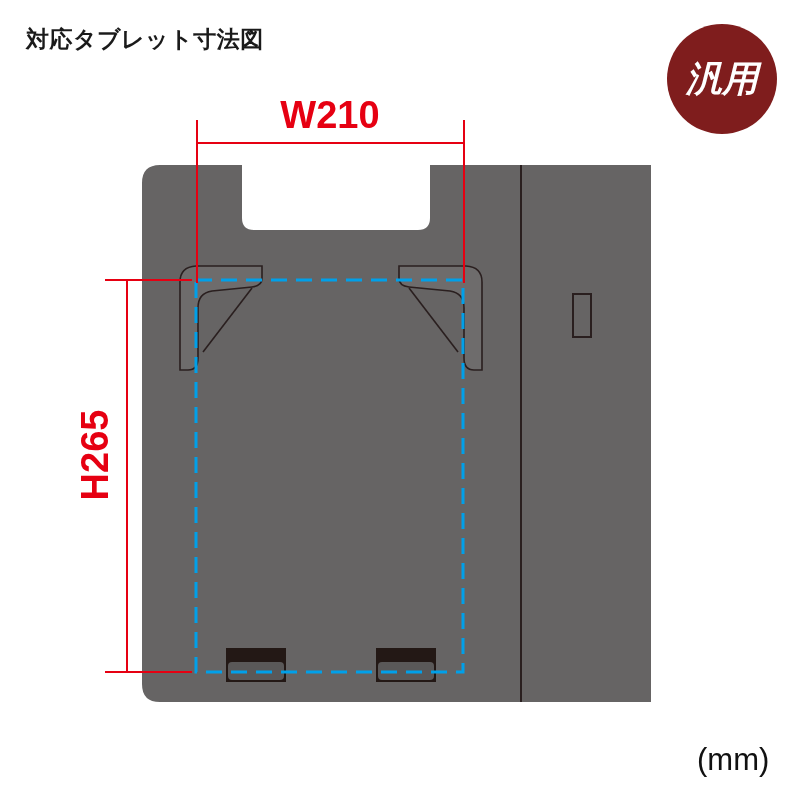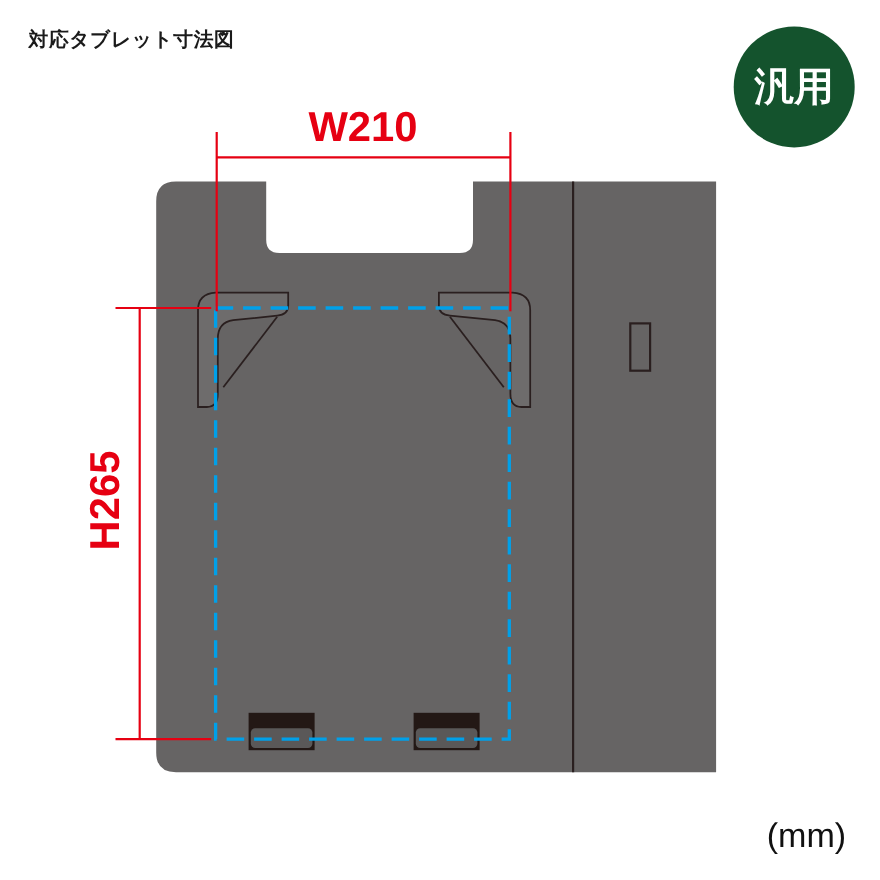--- a/index.html
+++ b/index.html
@@ -1,33 +1,33 @@
 <!DOCTYPE html>
 <html><head>
   <meta charset="utf-8">
   <style>
     html, body { margin: 0; padding: 0; background: #ffffff; }
     body { width: 800px; height: 800px; position: relative; overflow: hidden;
            font-family: "DejaVu Sans", "Liberation Sans", sans-serif; }
-    .title { position: absolute; left: 26px; top: 24px; font-size: 18px; font-weight: bold;
+    .title { position: absolute; left: 26px; top: 24px; font-size: 23px; font-weight: bold;
              color: #1a1a1a; letter-spacing: 0.5px; font-family: "DejaVu Sans", sans-serif; }
     .badge { position: absolute; left: 667px; top: 24px; width: 110px; height: 110px; border-radius: 50%;
              display: flex; align-items: center; justify-content: center; color: #ffffff;
              font-size: 36px; font-weight: bold; font-family: "DejaVu Sans", sans-serif; }
     .unit { position: absolute; left: 697px; top: 742px; font-size: 31px; color: #111;
             font-family: "Liberation Sans", sans-serif; }
     svg.diagram { position: absolute; left: 0; top: 0; }
     .dim-label { font-family: "Liberation Sans", sans-serif; font-weight: bold; }
   </style>
 </head>
 <body>
 
 <div class="title">対応タブレット寸法図</div>
 
-<div class="badge" style="background:#14532d;">
+<div class="badge" style="background:#7f1d1d;font-style:italic;">
   <span>汎用</span>
 </div>
 
 <svg class="diagram" width="800" height="800" viewBox="0 0 800 800">
 
   <path d="M160,165 L242,165 L242,218 Q242,230 254,230 L418,230 Q430,230 430,218 L430,165 L651,165 L651,702 L160,702 Q142,702 142,684 L142,183 Q142,165 160,165 Z" fill="#666464"></path>
 
   <line x1="521" y1="165" x2="521" y2="702" stroke="#2a1f1f" stroke-width="2"></line>
 
   <rect x="573" y="294" width="18" height="43" fill="none" stroke="#2a1f1f" stroke-width="2"></rect>

